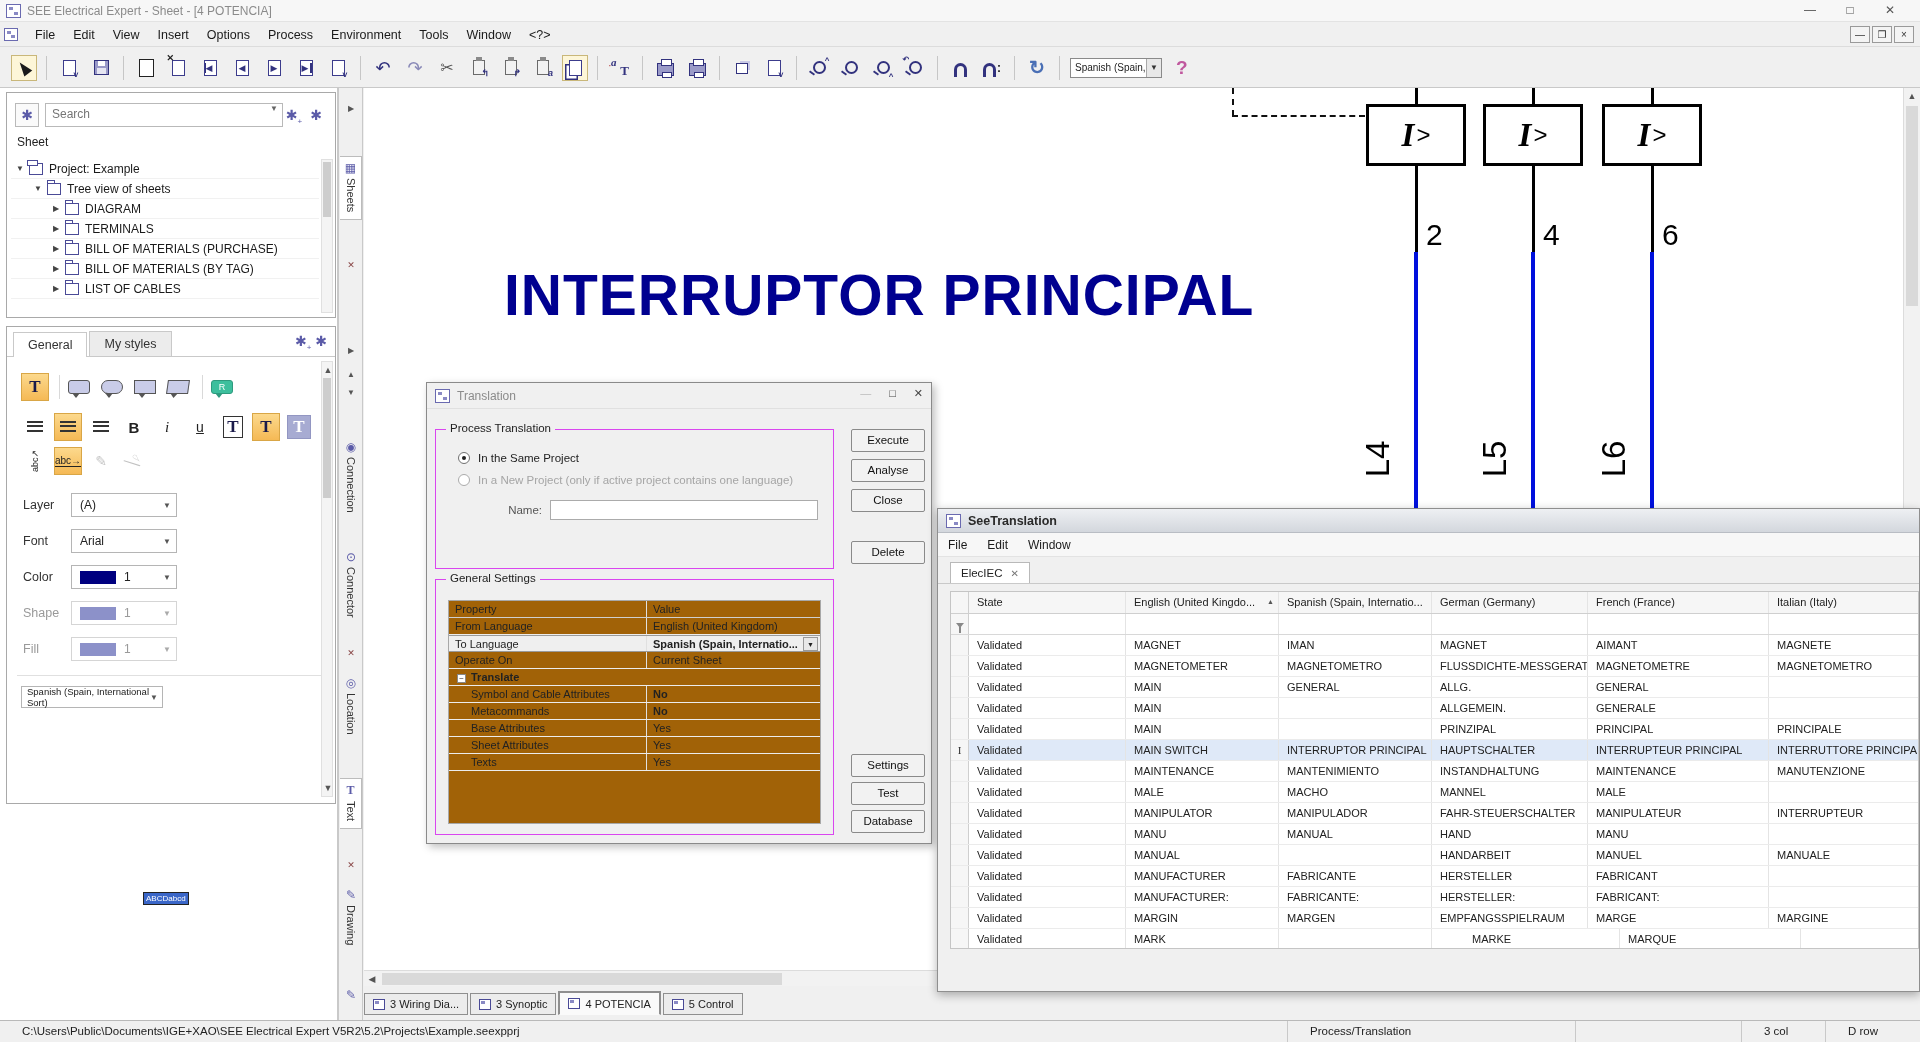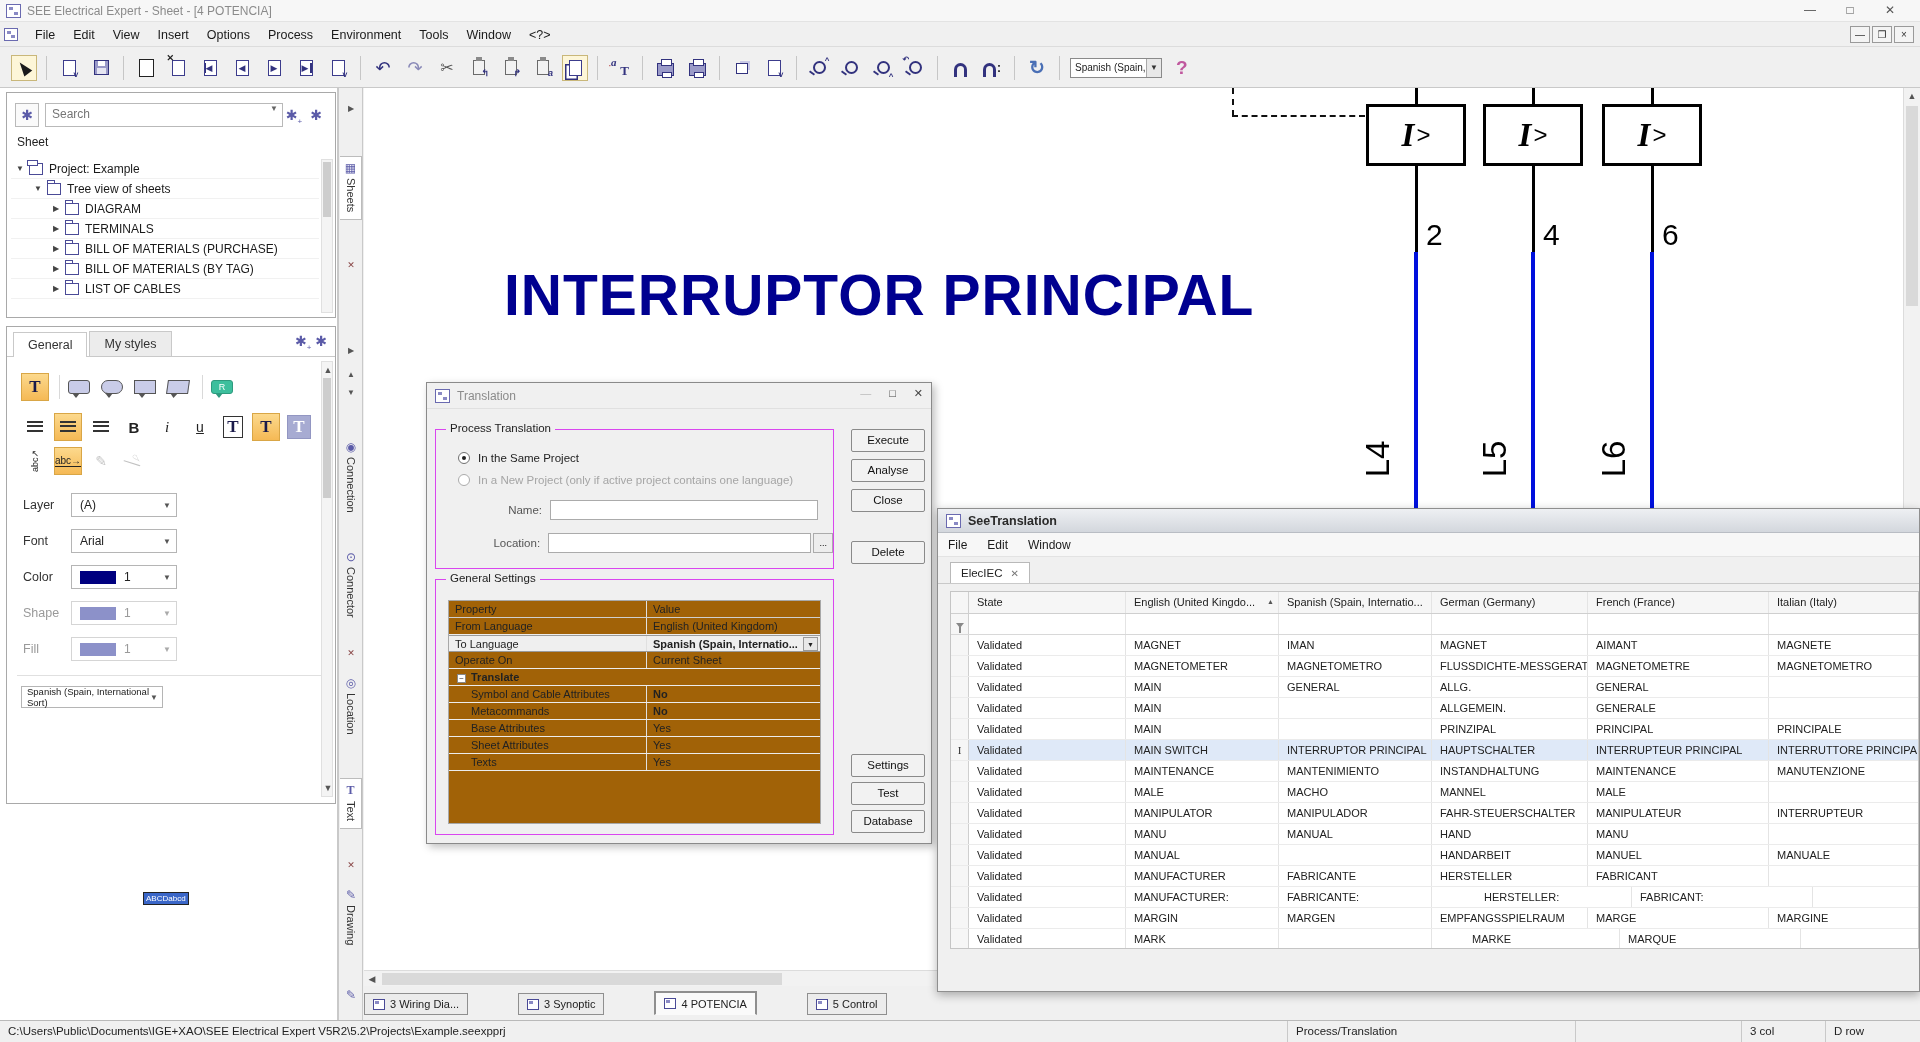--- a/index.html
+++ b/index.html
@@ -190,29 +190,29 @@
   .str.hl { background:#dfe9f8; }
   .stc { padding-left:8px; border-right:1px solid #e4e4e4; overflow:hidden; white-space:nowrap; flex:none; position:relative; }
   .stc.rowhdr { width:18px; padding:0; background:#f6f6f6; border-right:1px solid #cfcfcf; text-align:center; }
   .sortarr { position:absolute; right:4px; top:0; font-size:7px; color:#555; }
   .funnel { display:inline-block; width:0; height:0; border-left:4px solid transparent; border-right:4px solid transparent;
     border-top:5px solid #888; margin-top:7px; position:relative; }
   .funnel::after { content:""; position:absolute; left:-1px; top:-1px; width:2px; height:6px; background:#888; }
   .ibeam { font-family:"Liberation Serif",serif; font-size:11px; color:#333; }
 
   
-  .sheettabs { position:absolute; left:364px; top:986px; width:1556px; height:34px; background:#f0f0f0; z-index:4; display:flex; align-items:flex-start; padding-top:7px;gap:48px; }
+  .sheettabs { position:absolute; left:364px; top:986px; width:1556px; height:34px; background:#f0f0f0; z-index:4; display:flex; align-items:flex-start; padding-top:7px; }
   .shtab { display:flex; align-items:center; gap:5px; border:1px solid #8f8f8f; background:#ececec; padding:3px 8px;
     font-size:11px; margin-right:2px; height:22px; }
   .shtab.on { background:#fafafa; border-width:2px; border-bottom:1px solid #fafafa; height:24px; margin-top:-2px; }
   .shtab .ic { width:12px; height:11px; border:1.5px solid #4a4a96; background:#fff; position:relative; flex:none; }
   .shtab .ic::before { content:""; position:absolute; left:1px; top:1px; width:4px; height:3px; background:#8a8ac4; }
   .statusbar { position:absolute; left:0; top:1020px; width:1920px; height:22px; background:#f0f0f0;
     border-top:1px solid #b9b9b9; display:flex; align-items:center; font-size:11.5px; color:#222; z-index:7; }
-  .statusbar .seg { padding:0 8px; height:100%; line-height:21px; border-right:1px solid #c9c9c9; overflow:hidden; white-space:nowrap; }
+  .statusbar .seg { padding:0 22px; height:100%; line-height:21px; border-right:1px solid #c9c9c9; overflow:hidden; white-space:nowrap; }
   .magnet { width:13px; height:14px; border:3px solid #32327e; border-bottom:0; border-radius:7px 7px 0 0; margin-top:4px; }
 </style>
 </head>
 <body>
 
 <div class="app">
 
   <div class="titlebar">
     <span class="appicon"></span>
     <span class="title">SEE Electrical Expert - Sheet - [4 POTENCIA]</span>
@@ -664,25 +664,20 @@
         <span>In the Same Project</span>
       </div>
       <div class="rline" style="margin:10px 0 0 22px; color:#a5a5a5;">
         <span class="radio dis"></span>
         <span>In a New Project (only if active project contains one language)</span>
       </div>
       <div class="fldrow" style="margin:14px 0 0 0;">
         <span style="width:106px;text-align:right;color:#555;">Name:</span>
         <input class="fld" style="margin-left: 8px; width: 268px;">
       </div>
-      <div class="fldrow" style="margin:13px 0 0 0;">
-        <span style="width:106px;text-align:right;color:#555;">Location:</span>
-        <input class="fld" style="margin-left: 8px; width: 268px;">
-        <button class="fld" style="width:20px;margin-left:2px;font-size:9px;background:#ededed;">...</button>
-      </div>
     </div>
 
     <div class="grp" style="top:196px; height:256px;">
       <span class="grp-label">General Settings</span>
       <div class="dgrid" id="dgrid">
           <div class="dgr hd">
             <span class="c1">Property</span>
             <span class="c2">Value</span>
           </div>
           <div class="dgr">
@@ -874,21 +869,21 @@
           <span class="stc" style="width: 153px;">FABRICANTE</span>
           <span class="stc" style="width: 156px;">HERSTELLER</span>
           <span class="stc" style="width: 181px;">FABRICANT</span>
           <span class="stc" style="flex: 1 1 0%; border-right: none;"></span>
         </div>
         <div class="str">
           <span class="stc rowhdr"></span>
           <span class="stc" style="width: 157px;">Validated</span>
           <span class="stc" style="width: 153px;">MANUFACTURER:</span>
           <span class="stc" style="width: 153px;">FABRICANTE:</span>
-          <span class="stc" style="width: 156px; margin-left: 44px;">HERSTELLER:</span>
+          <span class="stc" style="width: 156px;">HERSTELLER:</span>
           <span class="stc" style="width: 181px;">FABRICANT:</span>
           <span class="stc" style="flex: 1 1 0%; border-right: none;"></span>
         </div>
         <div class="str">
           <span class="stc rowhdr"></span>
           <span class="stc" style="width: 157px;">Validated</span>
           <span class="stc" style="width: 153px;">MARGIN</span>
           <span class="stc" style="width: 153px;">MARGEN</span>
           <span class="stc" style="width: 156px;">EMPFANGSSPIELRAUM</span>
           <span class="stc" style="width: 181px;">MARGE</span>

